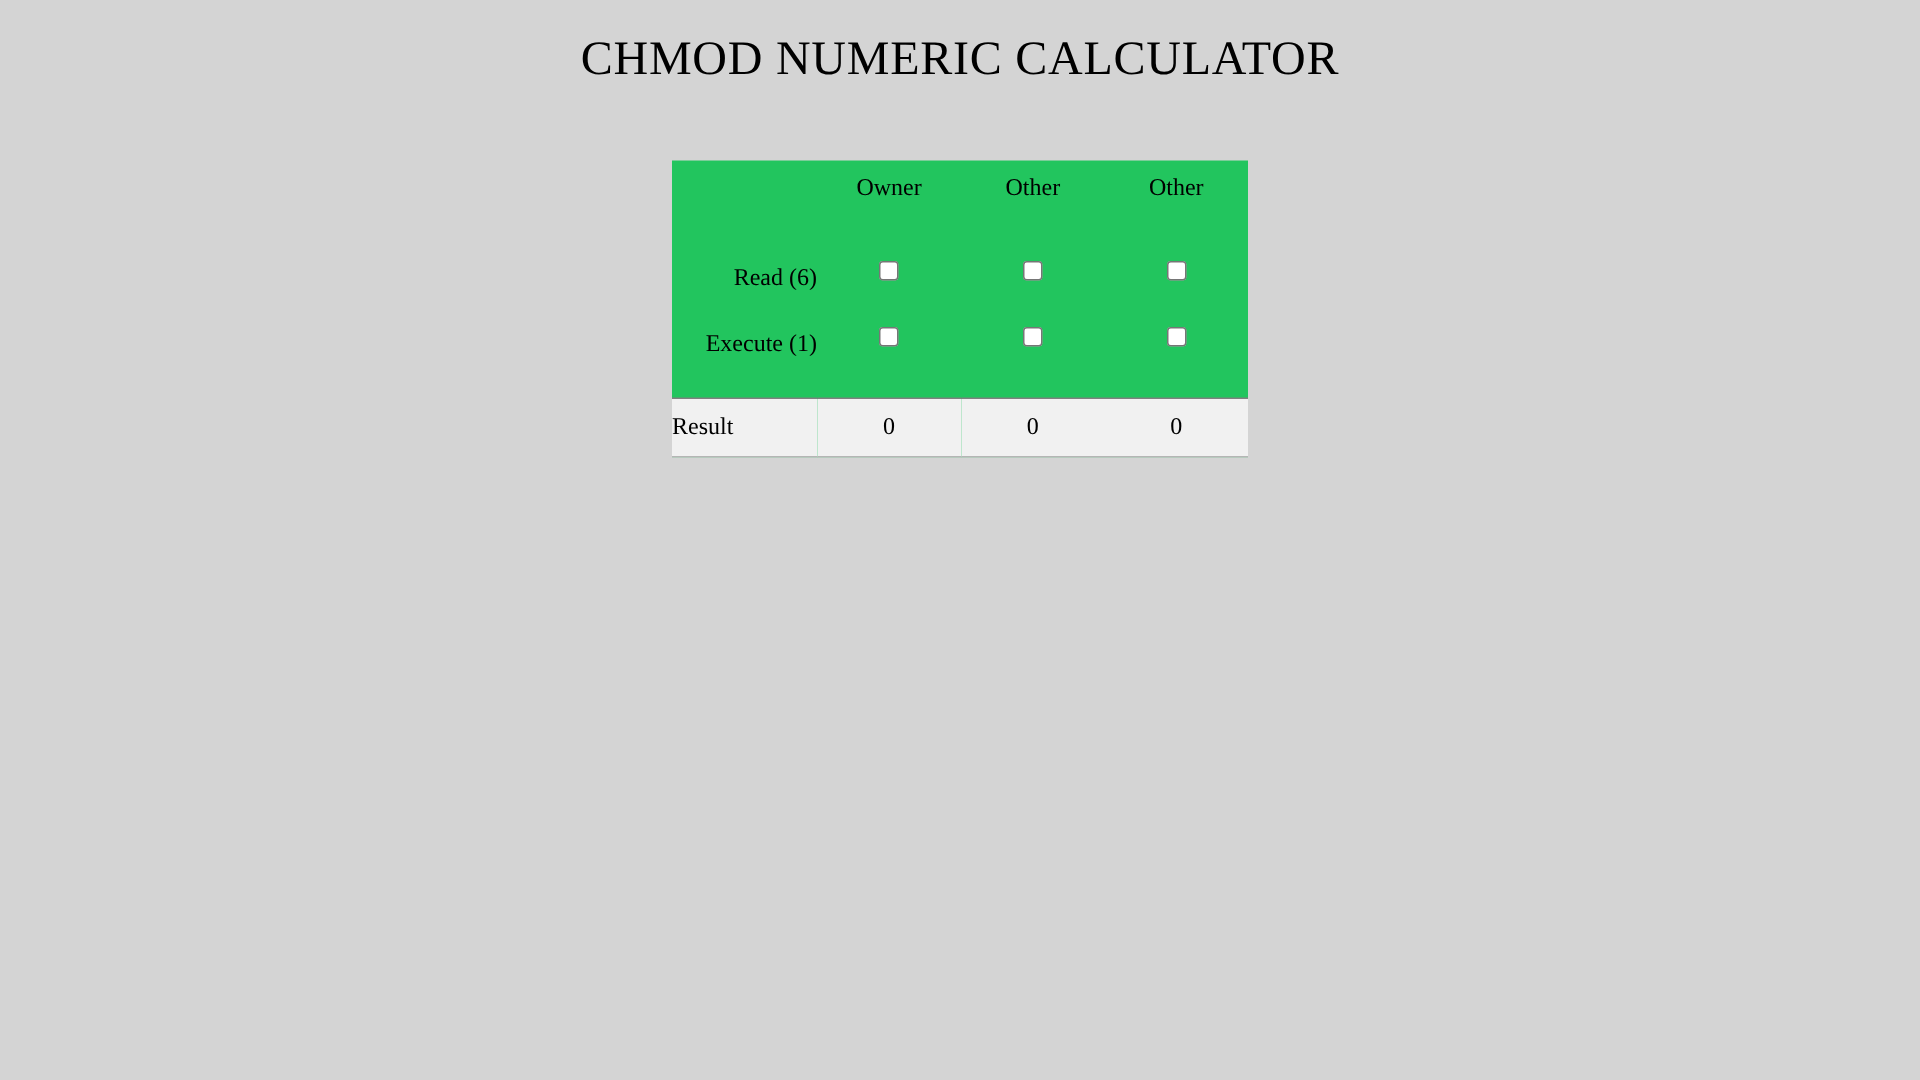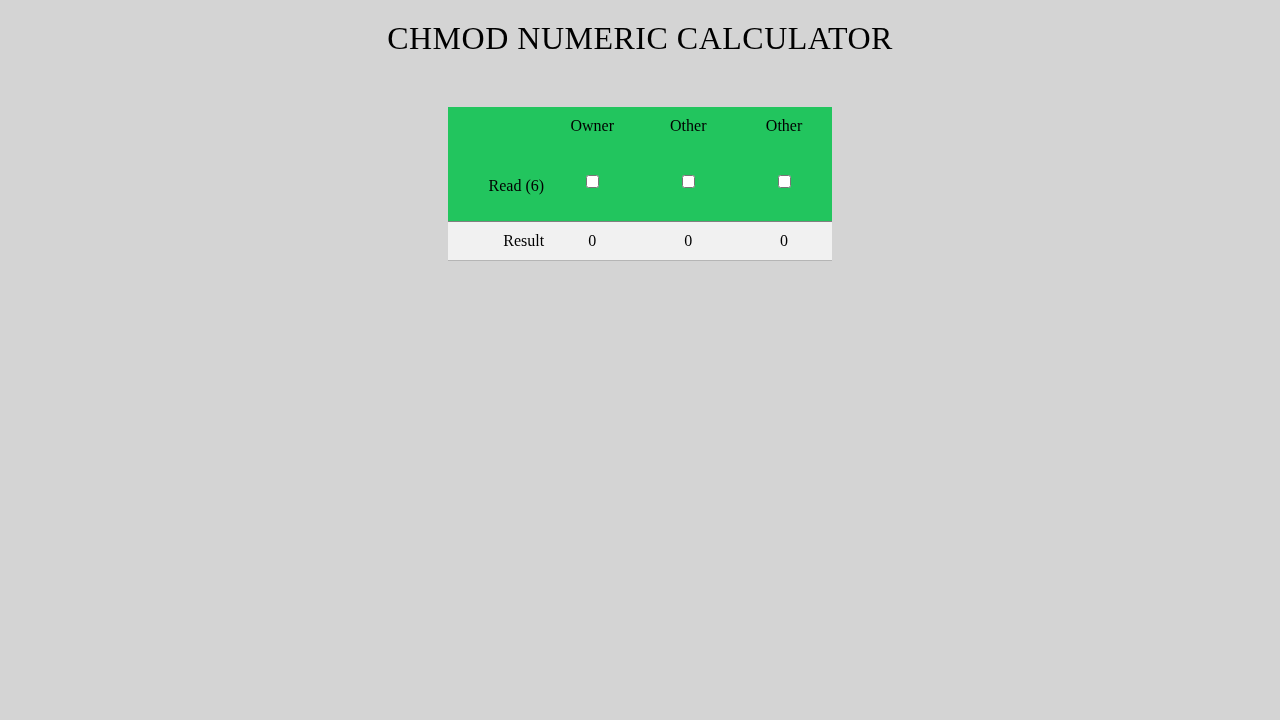--- a/index.html
+++ b/index.html
@@ -88,25 +88,31 @@
       <tbody>
         <tr class="spacer-row">
             <td colspan="4"></td>
           </tr>
         <tr>
           <td class="perm-label">Read (6)</td>
           <td><input type="checkbox" style=""></td>
           <td><input type="checkbox" style=""></td>
           <td><input type="checkbox" style=""></td>
         </tr>
+        <tr>
+          <td class="perm-label">Execute (1)</td>
+          <td><input type="checkbox" style=""></td>
+          <td><input type="checkbox" style=""></td>
+          <td><input type="checkbox" style=""></td>
+        </tr>
         <tr class="spacer-row">
             <td colspan="4"></td>
           </tr>
         <tr class="result-row">
-          <td style="text-align:right;">Result</td>
+          <td style="text-align:left;">Result</td>
           <td>0</td>
           <td>0</td>
           <td>0</td>
         </tr>
       </tbody>
     </table>
   </div>
 </div>
 
 </body></html>

